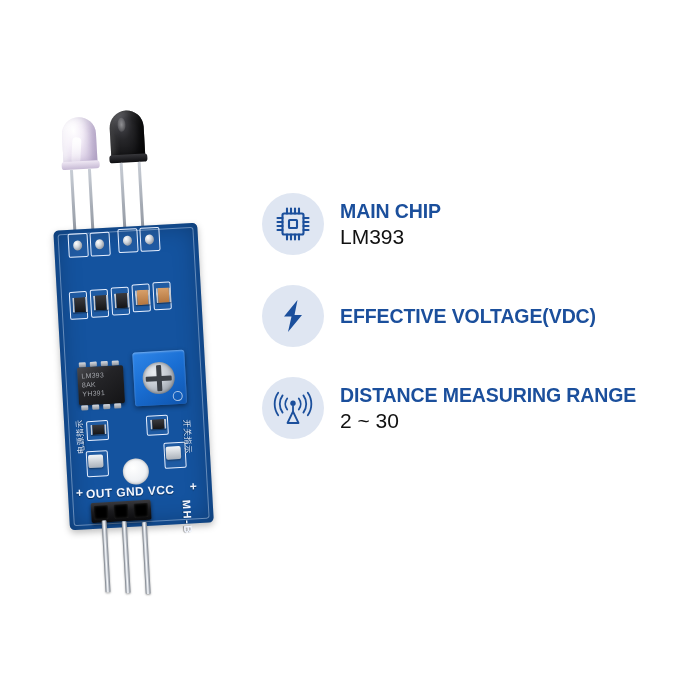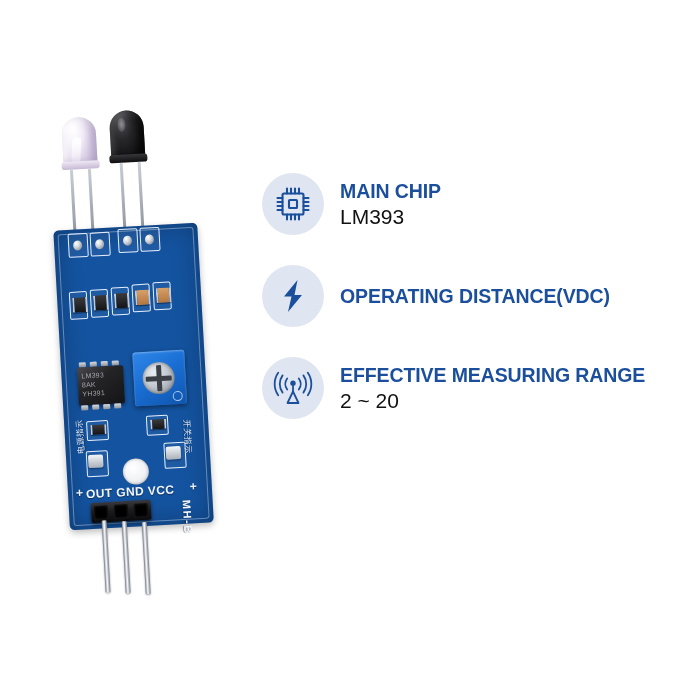--- a/index.html
+++ b/index.html
@@ -320,21 +320,21 @@
     height: 72px;
     background: linear-gradient(90deg,#6f757e 0%,#dfe3e9 35%,#f4f6f9 50%,#b9bec6 70%,#787e87 100%);
     border-radius: 1px;
     box-shadow: 0 1px 2px rgba(0,0,0,0.35);
   }
 
   
   #spec-list {
     position: absolute;
     left: 262px;
-    top: 158px;
+    top: 178px;
     width: 430px;
   }
   .spec-row {
     display: flex;
     align-items: center;
     height: 92px;
   }
   .spec-icon {
     flex: 0 0 auto;
     width: 62px;
@@ -494,40 +494,40 @@
     </div>
   </div>
 
   <div class="spec-row">
     <div class="spec-icon">
       <svg width="38" height="38" viewBox="0 0 38 38" aria-hidden="true">
         <path d="M23.5 3 L10 19.5 L17.5 19.5 L14 35 L28 18 L20.5 18 Z" fill="#1b4f9c"></path>
       </svg>
     </div>
     <div class="spec-text">
-      <div class="spec-title">OPERATING DISTANCE(VDC)</div>
+      <div class="spec-title">EFFECTIVE VOLTAGE(VDC)</div>
     </div>
   </div>
 
   <div class="spec-row">
     <div class="spec-icon">
       <svg width="40" height="40" viewBox="0 0 40 40" aria-hidden="true">
         <g stroke="#1b4f9c" stroke-width="1.8" fill="none" stroke-linecap="round">
           <path d="M14.2 10.5a9 9 0 0 0 0 11"></path>
           <path d="M25.8 10.5a9 9 0 0 1 0 11"></path>
           <path d="M9.6 7.4a14.5 14.5 0 0 0 0 17.2"></path>
           <path d="M30.4 7.4a14.5 14.5 0 0 1 0 17.2"></path>
           <path d="M5.2 4.8a19.5 19.5 0 0 0 0 22.4"></path>
           <path d="M34.8 4.8a19.5 19.5 0 0 1 0 22.4"></path>
           <path d="M20 18.5v5"></path>
           <path d="M20 23.5 L14.5 35 h11 Z" stroke-linejoin="round"></path>
         </g>
         <circle cx="20" cy="15.2" r="2.7" fill="#1b4f9c"></circle>
       </svg>
     </div>
     <div class="spec-text">
-      <div class="spec-title">EFFECTIVE MEASURING RANGE</div>
-      <div class="spec-value">2 ~ 20</div>
+      <div class="spec-title">DISTANCE MEASURING RANGE</div>
+      <div class="spec-value">2 ~ 30</div>
     </div>
   </div>
 
 
 </div>
 
 </body></html>

